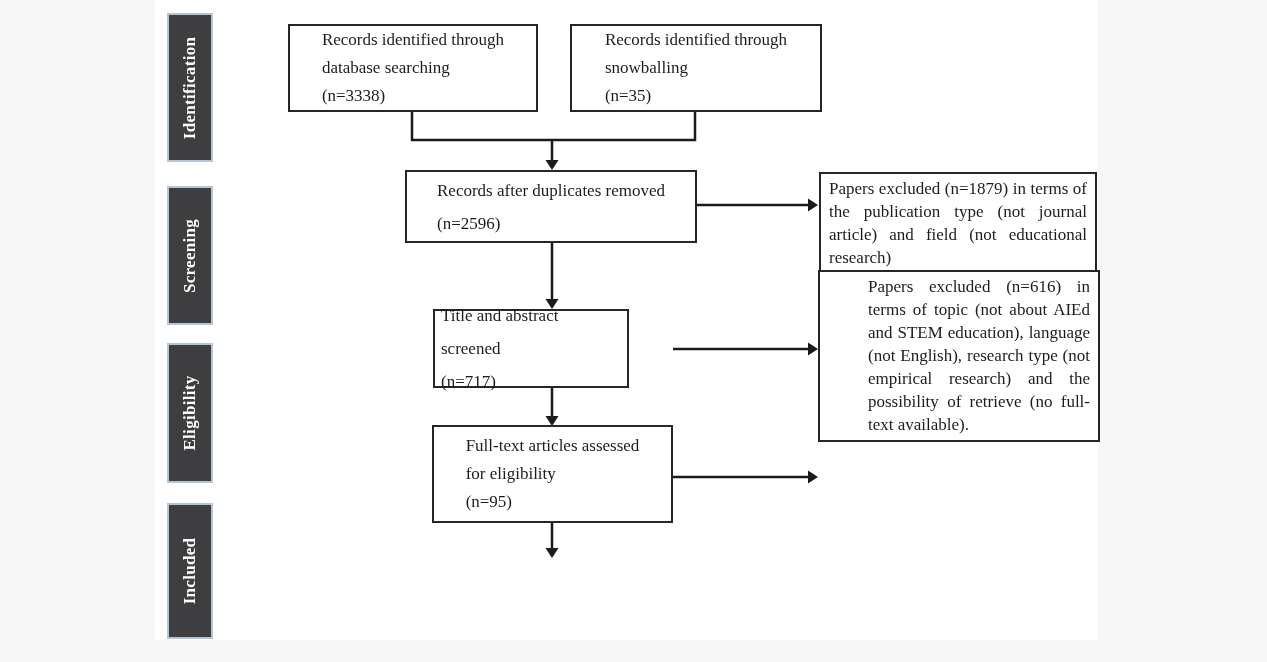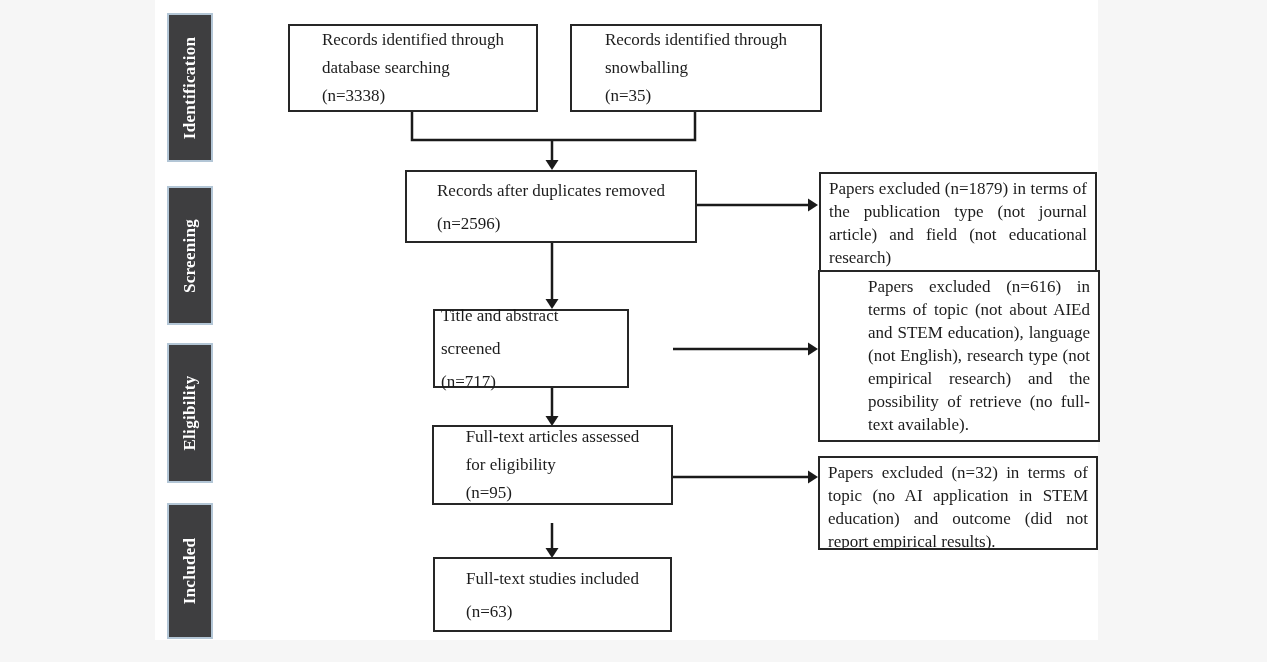--- a/index.html
+++ b/index.html
@@ -75,21 +75,21 @@
   
   #stage-identification { top: 13px;  height: 149px; }
   #stage-screening      { top: 186px; height: 139px; }
   #stage-eligibility    { top: 343px; height: 140px; }
   #stage-included       { top: 503px; height: 136px; }
 
   #box-database    { left: 288px; top: 24px;  width: 250px; height: 88px; }
   #box-snowballing { left: 570px; top: 24px;  width: 252px; height: 88px; }
   #box-duplicates  { left: 405px; top: 170px; width: 292px; height: 73px; }
   #box-screened    { left: 433px; top: 309px; width: 196px; height: 79px; }
-  #box-fulltext    { left: 432px; top: 425px; width: 241px; height: 80px; }
+  #box-fulltext    { left: 432px; top: 425px; width: 241px; height: 98px; }
   #box-included    { left: 433px; top: 557px; width: 239px; height: 75px; }
 
   #ebox-first  { left: 819px; top: 154px; width: 278px; height: 101px; margin-top: 18px; }
   #ebox-second { left: 818px; top: 270px; width: 282px; height: 172px; padding-left: 48px; }
   #ebox-third  { left: 818px; top: 456px; width: 280px; height: 94px; }
 </style>
 </head>
 <body>
 
 <div id="frame">
@@ -135,19 +135,16 @@
   <div class="fbox lh3" id="box-snowballing">Records identified through
 snowballing
 (n=35)</div>
   <div class="fbox lh2" id="box-duplicates">Records after duplicates removed
 (n=2596)</div>
   <div class="fbox lh2" id="box-screened">Title and abstract screened
 (n=717)</div>
   <div class="fbox lh3" id="box-fulltext">Full-text articles assessed
 for eligibility
 (n=95)</div>
-  <div class="fbox lh2" id="box-included">Full-text studies included
-(n=63)</div>
 
   <div class="ebox" id="ebox-first">Papers excluded (n=1879) in terms of the publication type (not journal article) and field (not educational research)</div>
   <div class="ebox" id="ebox-second">Papers excluded (n=616) in terms of topic (not about AIEd and STEM education), language (not English), research type (not empirical research) and the possibility of retrieve (no full-text available).</div>
-  <div class="ebox" id="ebox-third">Papers excluded (n=32) in terms of topic (no AI application in STEM education) and outcome (did not report empirical results).</div>
 </div>
 
 </body></html>

